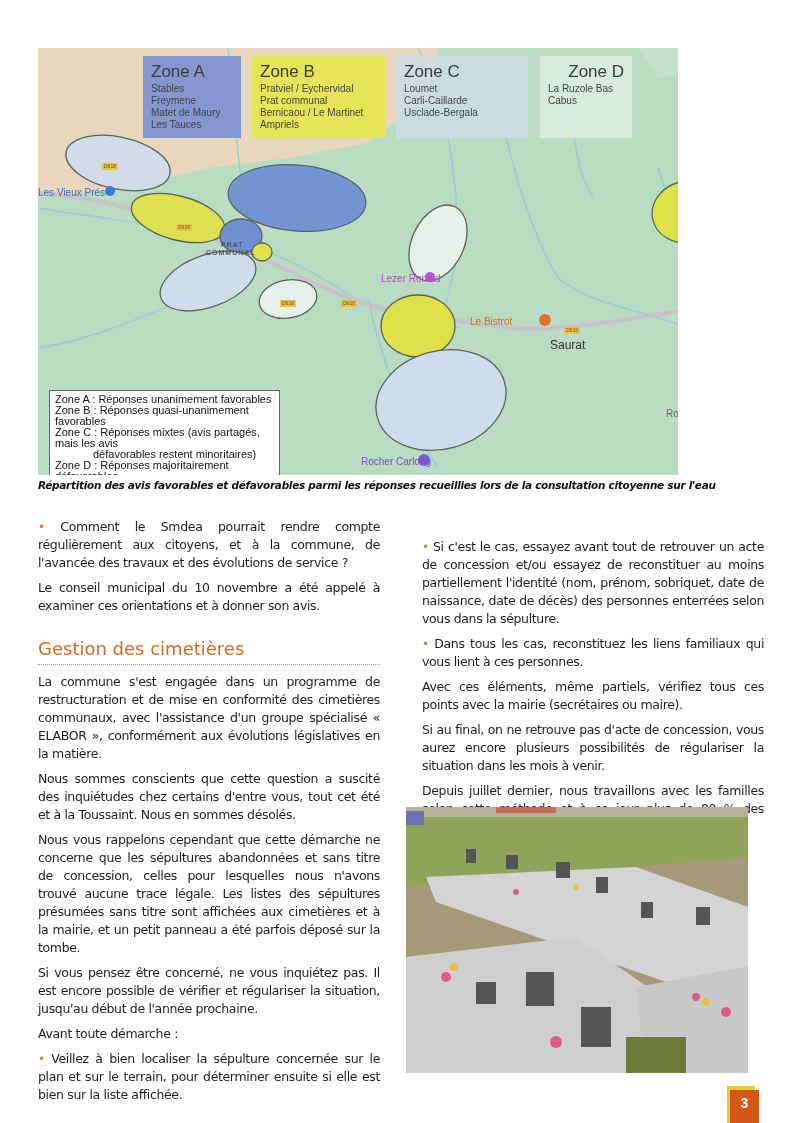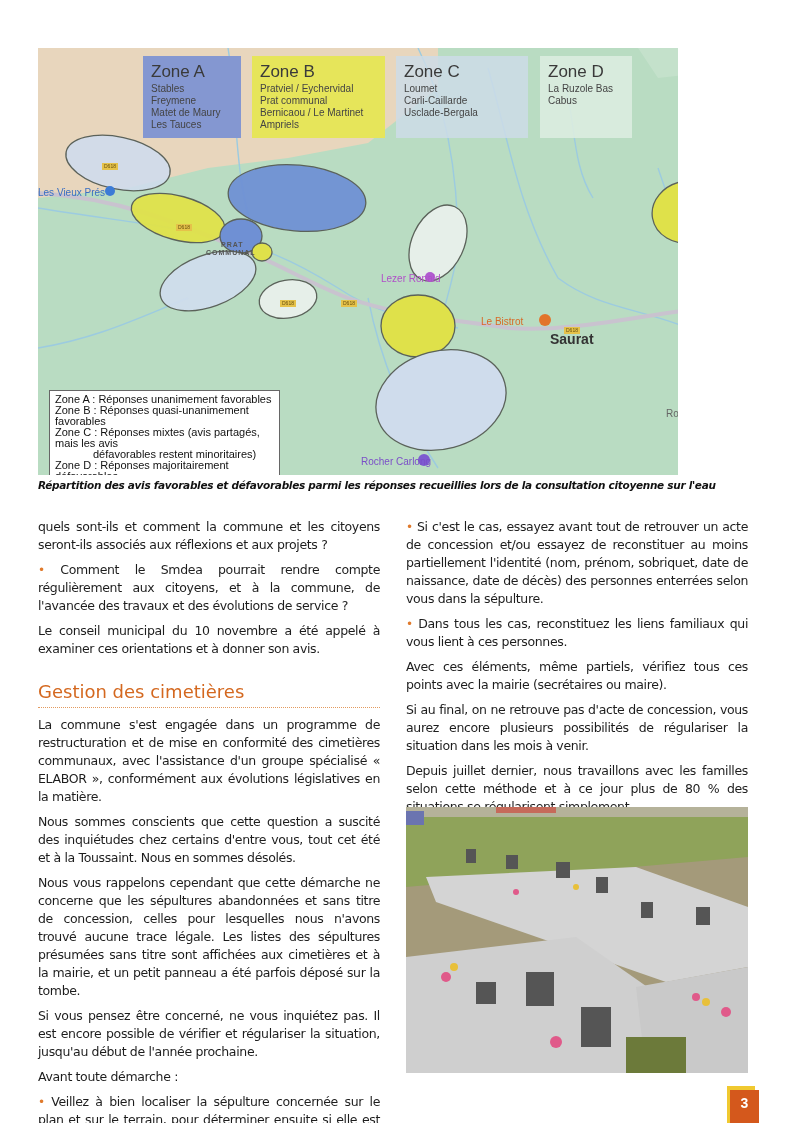--- a/index.html
+++ b/index.html
@@ -10,37 +10,37 @@
   #map { position: absolute; left: 38px; top: 48px; width: 640px; height: 427px; overflow: hidden;
          background: #b9dcc2; }
   #map svg { position: absolute; left: 0; top: 0; }
   .zone-box { position: absolute; top: 8px; height: 82px; padding: 6px 8px; box-sizing: border-box; }
   .zone-box .zt { font-size: 17px; color: #3a3a3a; line-height: 19px; margin-bottom: 2px; }
   .zone-box .zl { font-size: 10px; line-height: 12px; color: #444; }
   #zone-a { left: 105px; width: 98px; background: #8497d1; }
   #zone-b { left: 214px; width: 133px; background: #e6e55a; }
   #zone-c { left: 358px; width: 132px; background: rgba(204,220,232,0.85); }
   #zone-d { left: 502px; width: 92px; background: rgba(220,236,224,0.9); text-align: left; }
-  #zone-d .zt { text-align: left; }
+  #zone-d .zt { text-align: right; }
 
   .map-label { position: absolute; font-size: 10px; white-space: nowrap; }
   .road-tag { position: absolute; font-size: 5px; background: #e5c24a; color: #6b5210; padding: 0 2px; line-height: 7px; }
 
   #legend { position: absolute; left: 11px; top: 342px; width: 231px; background: #fff; border: 1px solid #666;
             padding: 3px 5px; box-sizing: border-box; font-size: 11px; line-height: 11px; color: #111; }
   #legend .indent { padding-left: 38px; }
 
   #caption { position: absolute; left: 38px; top: 479px; width: 720px; font-size: 10.5px; font-style: italic;
              font-weight: bold; color: #111; font-family: "DejaVu Sans", sans-serif; letter-spacing: -0.3px; }
 
   
   .col { position: absolute; top: 518px; width: 342px; font-size: 12.5px; line-height: 18px; color: #1d1d1d;
          font-family: "DejaVu Sans", sans-serif; letter-spacing: -0.35px; }
   #col-left { left: 38px; }
-  #col-right { left: 406px; }
+  #col-right { left: 422px; margin-top: 20px; }
   .col p { margin: 0 0 7px 0; text-align: justify; }
   .bullet-dot { color: #e07a2c; font-size: 12px; }
   #section-title { margin: 22px 0 0 0; font-size: 18px; font-weight: normal; color: #d4681f; line-height: 24px;
                    letter-spacing: 0; }
   #section-rule { border-bottom: 1px dotted #e39a5e; margin: 3px 0 8px 0; }
 
   #photo { position: absolute; left: 406px; top: 807px; width: 342px; height: 266px; overflow: hidden;
            background: #8a9a62; }
 
   #page-number-box { position: absolute; left: 727px; top: 1086px; width: 32px; height: 35px; }
@@ -114,22 +114,22 @@
   <div class="zone-box" id="zone-d">
     <div class="zt">Zone D</div>
     <div class="zl">La Ruzole Bas</div>
     <div class="zl">Cabus</div>
   </div>
 
   <span class="map-label" style="left:0;top:139px;color:#3a6fc2;">Les Vieux Prés</span>
   <span class="map-label" style="left:183px;top:193px;font-weight:bold;color:#555;font-size:7px;letter-spacing:1px;">PRAT</span>
   <span class="map-label" style="left:168px;top:201px;font-weight:bold;color:#555;font-size:7px;letter-spacing:1px;">COMMUNAL</span>
   <span class="map-label" style="left:327px;top:225px;color:#b04fc8;padding-left:16px;">Lezer Ronald</span>
-  <span class="map-label" style="left:443px;top:268px;color:#d86a26;">Le Bistrot</span>
-  <span class="map-label" style="left:512px;top:283px;color:#333;font-size:14px;font-weight:bold;">Saurat</span>
+  <span class="map-label" style="left:432px;top:268px;color:#d86a26;">Le Bistrot</span>
+  <span class="map-label" style="left:512px;top:290px;color:#333;font-size:12px;font-weight:normal;">Saurat</span>
   <span class="map-label" style="left:628px;top:360px;color:#666;">Rocher de Calamès</span>
   <span class="map-label" style="left:323px;top:408px;color:#7b4fc8;">Rocher Carlong</span>
 
   <span class="road-tag" style="left:64px;top:115px;">D618</span>
   <span class="road-tag" style="left:138px;top:176px;">D618</span>
   <span class="road-tag" style="left:242px;top:252px;">D618</span>
   <span class="road-tag" style="left:303px;top:252px;">D618</span>
   <span class="road-tag" style="left:526px;top:279px;">D618</span>
   <span class="road-tag" style="left:650px;top:282px;">D618</span>
   <span class="road-tag" style="left:679px;top:313px;">D618</span>
@@ -139,21 +139,20 @@
     <div>Zone B : Réponses quasi-unanimement favorables</div>
     <div>Zone C : Réponses mixtes (avis partagés, mais les avis</div>
     <div class="indent">défavorables restent minoritaires)</div>
     <div>Zone D : Réponses majoritairement défavorables</div>
   </div>
 </div>
 
 <div id="caption">Répartition des avis favorables et défavorables parmi les réponses recueillies lors de la consultation citoyenne sur l'eau</div>
 
 <div class="col" id="col-left">
-  <p>quels sont-ils et comment la commune et les citoyens seront-ils associés aux réflexions et aux projets ?</p>
   <p><span class="bullet-dot">•</span> <span>Comment le Smdea pourrait rendre compte régulièrement aux citoyens, et à la commune, de l'avancée des travaux et des évolutions de service ?</span></p>
   <p>Le conseil municipal du 10 novembre a été appelé à examiner ces orientations et à donner son avis.</p>
   <div id="section-title">Gestion des cimetières</div>
   <div id="section-rule"></div>
   <p>La commune s'est engagée dans un programme de restructuration et de mise en conformité des cimetières communaux, avec l'assistance d'un groupe spécialisé « ELABOR », conformément aux évolutions législatives en la matière.</p>
   <p>Nous sommes conscients que cette question a suscité des inquiétudes chez certains d'entre vous, tout cet été et à la Toussaint. Nous en sommes désolés.</p>
   <p>Nous vous rappelons cependant que cette démarche ne concerne que les sépultures abandonnées et sans titre de concession, celles pour lesquelles nous n'avons trouvé aucune trace légale. Les listes des sépultures présumées sans titre sont affichées aux cimetières et à la mairie, et un petit panneau a été parfois déposé sur la tombe.</p>
   <p>Si vous pensez être concerné, ne vous inquiétez pas. Il est encore possible de vérifier et régulariser la situation, jusqu'au début de l'année prochaine.</p>
   <p>Avant toute démarche :</p>
   <p><span class="bullet-dot">•</span> <span>Veillez à bien localiser la sépulture concernée sur le plan et sur le terrain, pour déterminer ensuite si elle est bien sur la liste affichée.</span></p>

